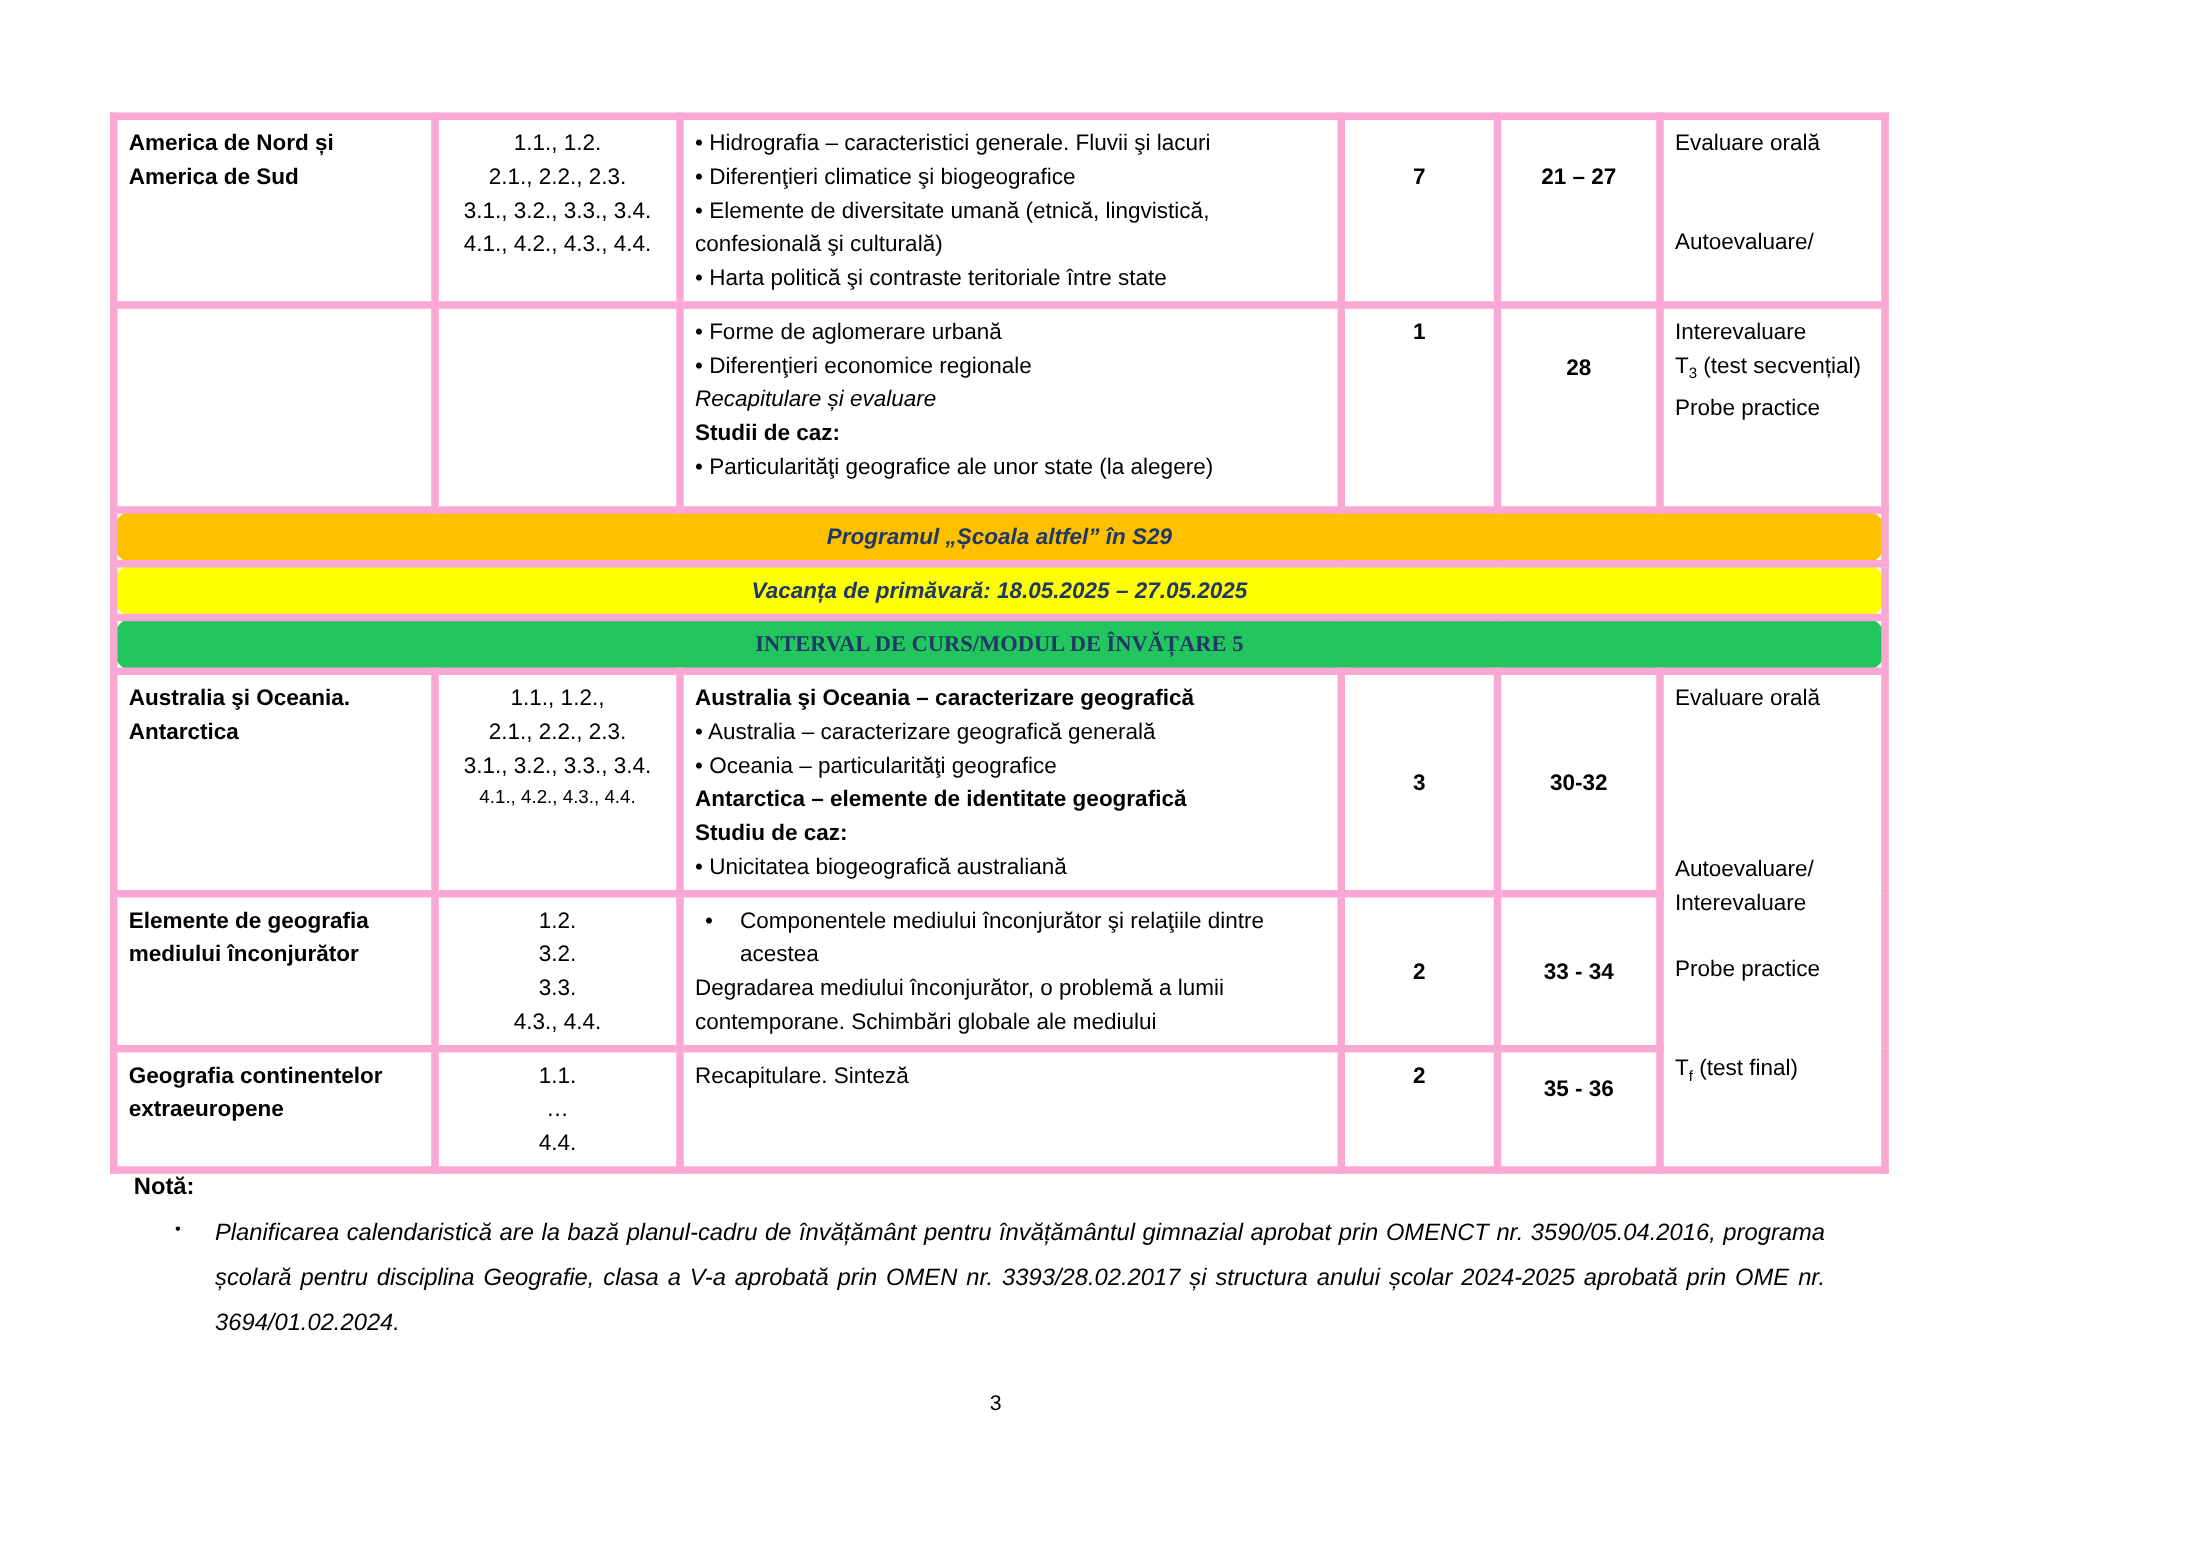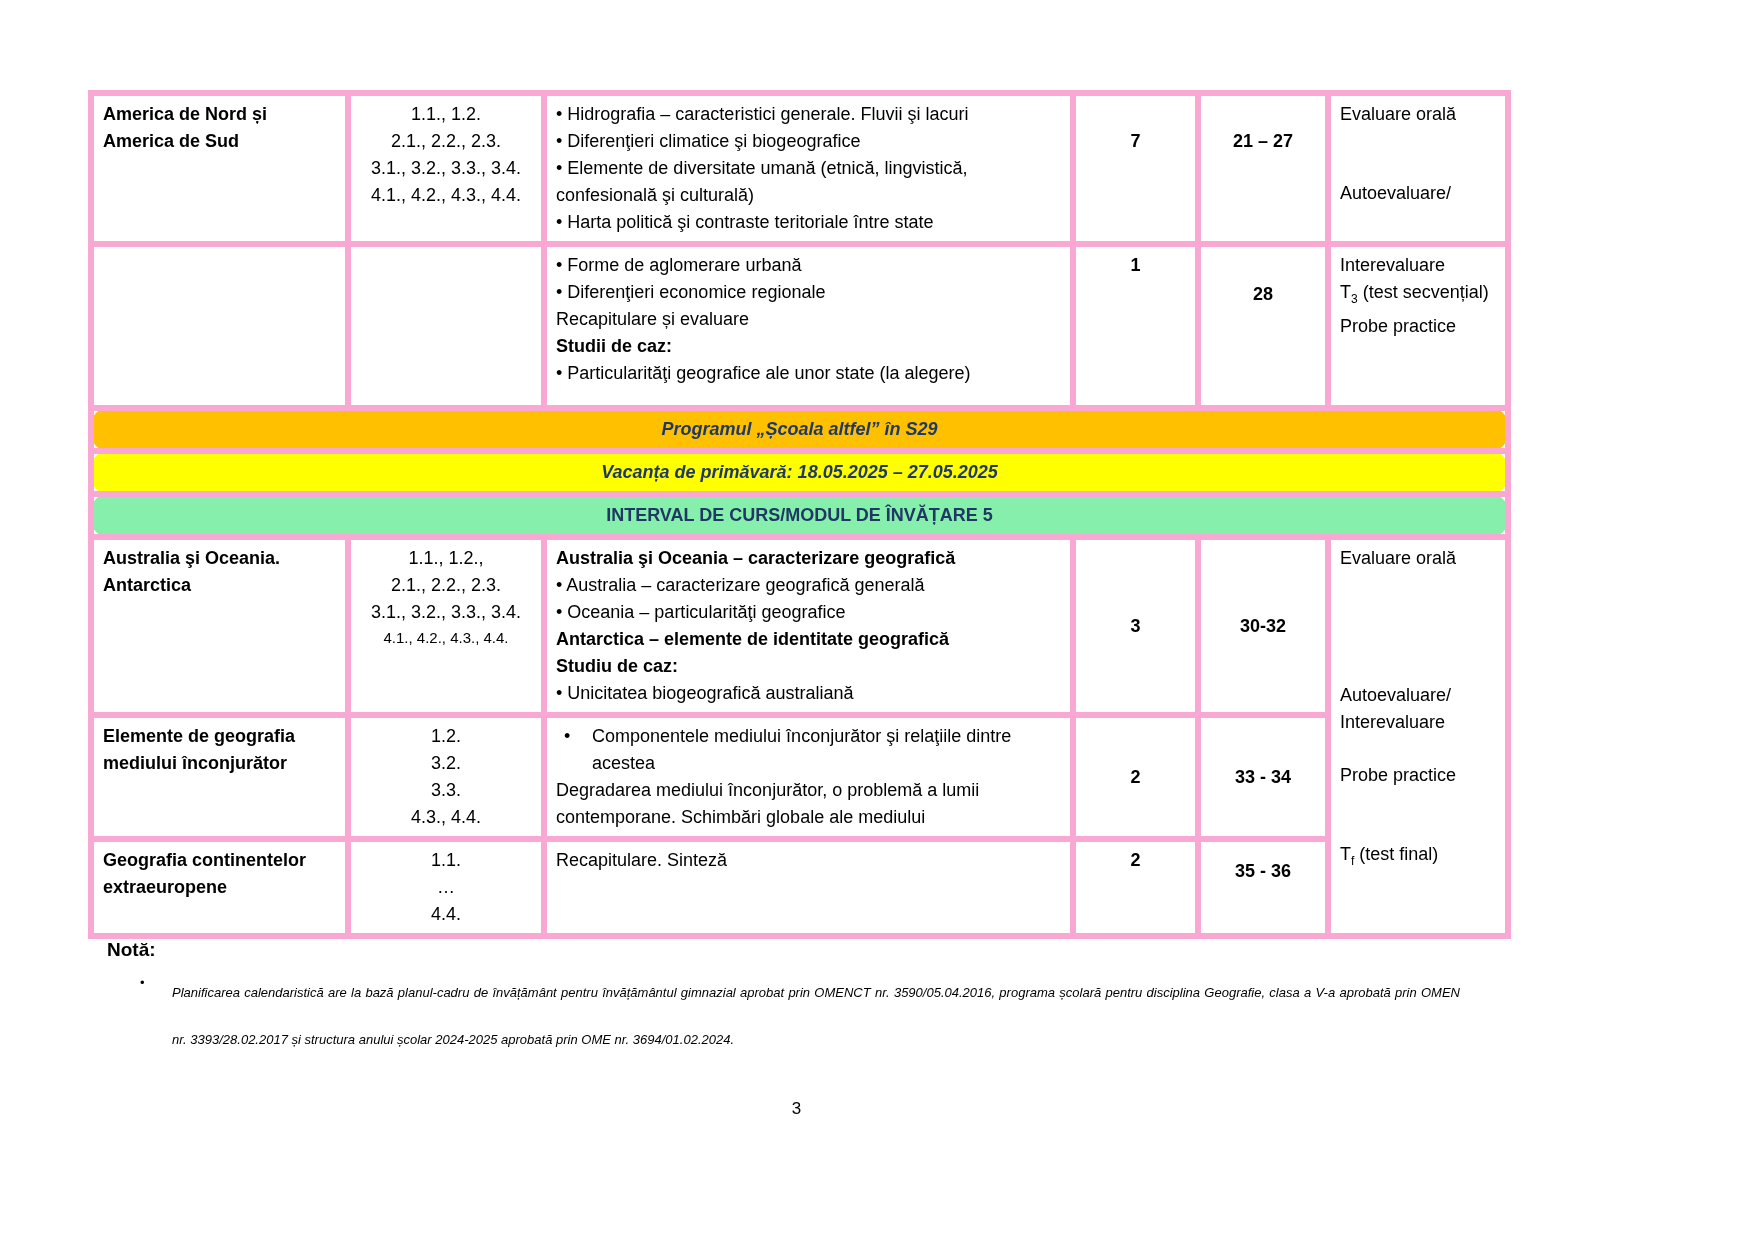--- a/index.html
+++ b/index.html
@@ -25,46 +25,46 @@
   td.unit { font-weight:bold; }
   td.comp { text-align:center; }
   td.hours, td.weeks { text-align:center; font-weight:bold; }
   .pt32 { padding-top:32px !important; }
   .pt34 { padding-top:34px !important; }
   .pt16 { padding-top:16px !important; }
   .vmid { vertical-align:middle !important; }
 
   .line { min-height:27px; }
   .bold { font-weight:bold; }
-  .italic { }
+  .italic { font-style:italic; }
   .small { font-size:15px; line-height:24px; }
 
   .hang { display:flex; }
   .hang .bullet { width:36px; flex:none; padding-left:8px; }
   .hang .htext { flex:1; }
 
   td.banner {
     text-align:center; font-weight:bold; font-style:italic;
     color:#1F3864; padding:2px 4px; font-size:19px; line-height:27px;border-radius:17px;
   }
   td.banner.orange { background:#FFC000; }
   td.banner.yellow { background:#FFFF00; }
-  td.banner.green  { background:#86efac; font-style:normal; }
+  td.banner.green  { background:#22c55e; font-style:normal;font-family:Liberation Serif, serif; }
 
   .gap110 { height:110px; }
   .gap52  { height:52px; }
   .gap26  { height:26px; }
 
   sub { font-size:12px; }
 
   .note { width:1417px; }
   .note-label { font-weight:bold; font-size:19px; margin-left:19px; }
   .note-item { display:flex; margin-left:52px; margin-top:8px; padding-right:45px; }
   .note-bullet { width:32px; flex:none; font-size:13px; padding-top:6px; }
-  .note-text { font-style:italic; font-size:13px; line-height:47px; text-align:justify; flex:1; }
+  .note-text { font-style:italic; font-size:19px; line-height:36px; text-align:justify; flex:1; }
 
   .pageno { width:1417px; text-align:center; margin-top:36px; font-size:17px; }
 </style>
 </head>
 <body>
 
 <div class="page">
 
   <table class="plan">
     <colgroup>

